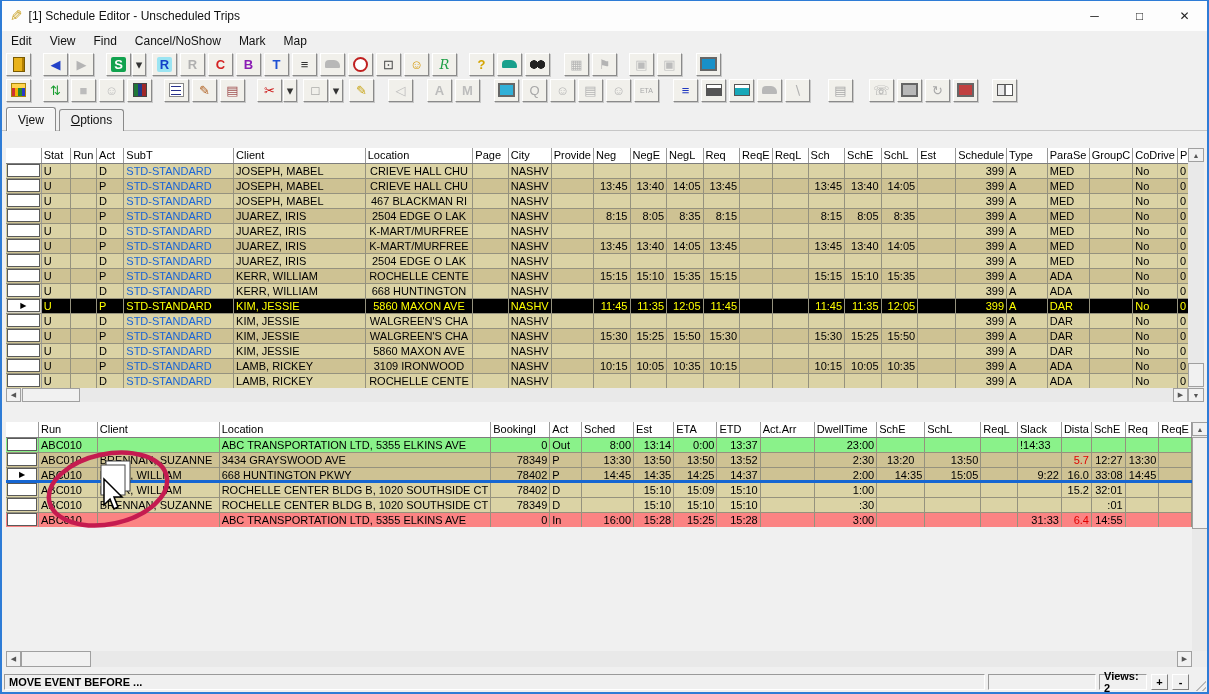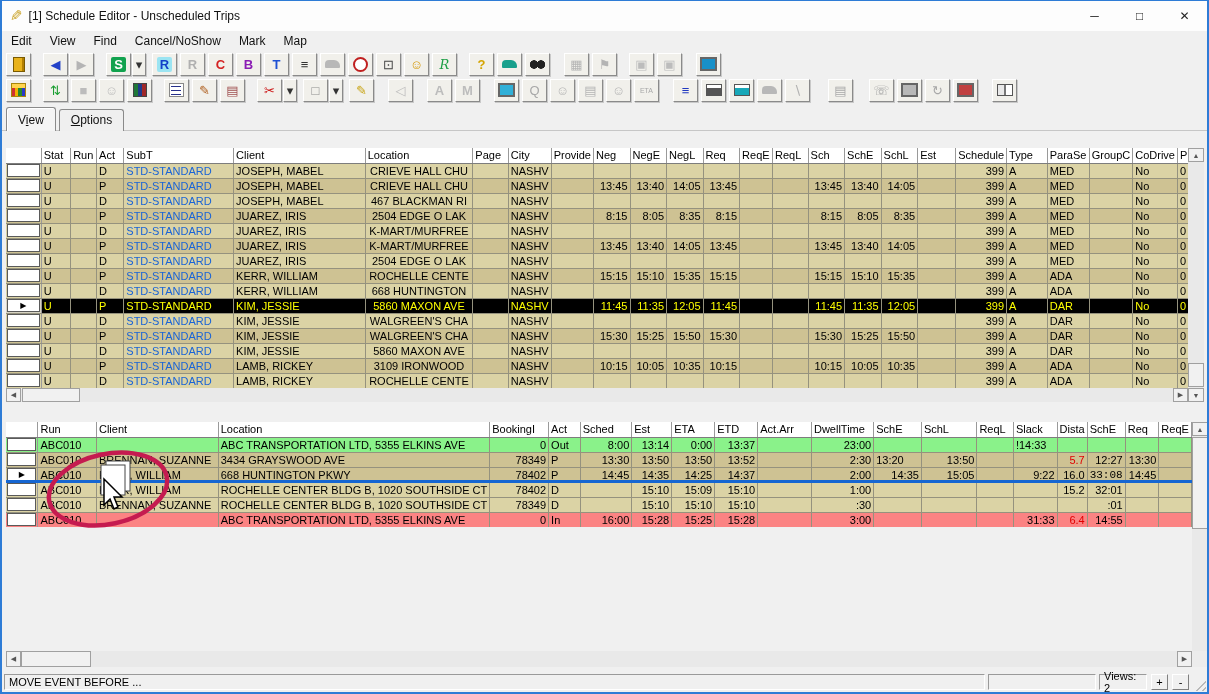--- a/index.html
+++ b/index.html
@@ -71,21 +71,21 @@
   .vscroll{width:16px;display:flex;flex-direction:column;}
   .hscroll{height:14px;display:flex;}
   .sbtn{background:#f1f1f1;border:1px solid #a0a0a0;color:#555;font-size:7px;display:flex;align-items:center;justify-content:center;flex:none;box-sizing:border-box;}
   .vscroll .sbtn{height:14px;width:16px;}
   .hscroll .sbtn{width:15px;height:14px;}
   .thumb{position:absolute;background:#f1f1f1;border:1px solid #a0a0a0;box-sizing:border-box;}
   .corner-sq{position:absolute;background:#ececec;}
   
   .insert-line{position:absolute;background:#1566d2;}
   
-  .statusbar{position:absolute;left:0;bottom:0;width:1205px;height:20px;background:#f0f0f0;font-size:11px;display:flex;align-items:center;}
+  .statusbar{position:absolute;left:0;bottom:0;width:1205px;height:20px;background:#f0f0f0;font-size:11px;display:flex;align-items:center;font-weight:bold;}
   .spanel{height:16px;box-sizing:border-box;border:1px solid;border-color:#9a9a9a #ffffff #ffffff #9a9a9a;
           display:flex;align-items:center;padding:0 4px;background:#f0f0f0;}
   .sbtn2{width:17px;height:16px;box-sizing:border-box;border:1px solid;border-color:#ffffff #808080 #808080 #ffffff;
          display:flex;align-items:center;justify-content:center;background:#f0f0f0;font-size:11px;}
   .grip{position:absolute;right:1px;bottom:1px;width:15px;height:15px;
         background:repeating-linear-gradient(135deg,#b9b9b9 0 1.5px,transparent 1.5px 4.5px);
         clip-path:polygon(100% 0,100% 100%,0 100%);}
 </style>
 </head>
 <body>
@@ -895,21 +895,21 @@
               <td>BRENNAN, SUZANNE</td>
               <td>3434 GRAYSWOOD AVE</td>
               <td style="text-align: right;">78349</td>
               <td>P</td>
               <td style="text-align: right;">13:30</td>
               <td style="text-align: right;">13:50</td>
               <td style="text-align: right;">13:50</td>
               <td style="text-align: right;">13:52</td>
               <td></td>
               <td style="text-align: right;">2:30</td>
-              <td style="text-align: left;">13:20</td>
+              <td style="text-align: center;">13:20</td>
               <td style="text-align: right;">13:50</td>
               <td style="text-align: right;"></td>
               <td style="text-align: right;"></td>
               <td class="redtxt" style="text-align: right;">5.7</td>
               <td style="text-align: right;">12:27</td>
               <td style="text-align: right;">13:30</td>
               <td style="text-align: right;"></td>
             </tr>
             <tr class="r-t2">
               <td class="selc">
@@ -924,21 +924,21 @@
               <td style="text-align: right;">14:35</td>
               <td style="text-align: right;">14:25</td>
               <td style="text-align: right;">14:37</td>
               <td></td>
               <td style="text-align: right;">2:00</td>
               <td style="text-align: right;">14:35</td>
               <td style="text-align: right;">15:05</td>
               <td style="text-align: right;"></td>
               <td style="text-align: right;">9:22</td>
               <td style="text-align: right;">16.0</td>
-              <td style="text-align: center; font-family: Liberation Mono, monospace;">33:08</td>
+              <td style="text-align: right;">33:08</td>
               <td style="text-align: right;">14:45</td>
               <td style="text-align: right;"></td>
             </tr>
             <tr class="r-t1">
               <td class="selc">
                 <div class="selb"></div>
               </td>
               <td>ABC010</td>
               <td>KERR, WILLIAM</td>
               <td>ROCHELLE CENTER BLDG B, 1020 SOUTHSIDE CT</td>

